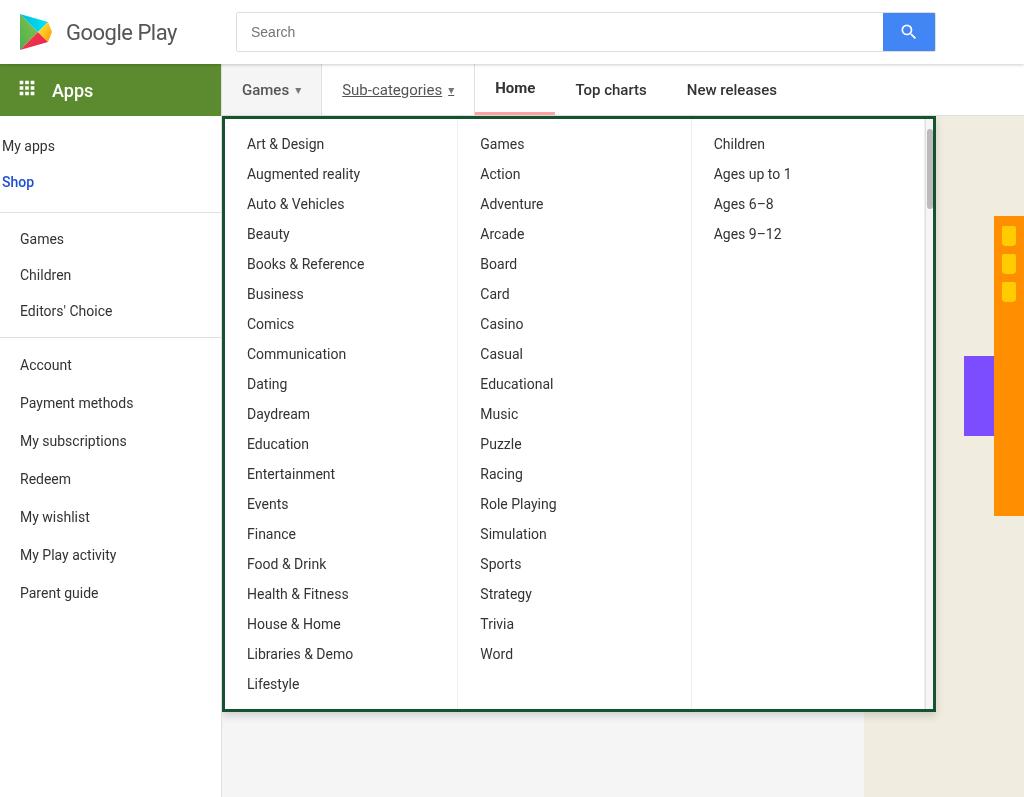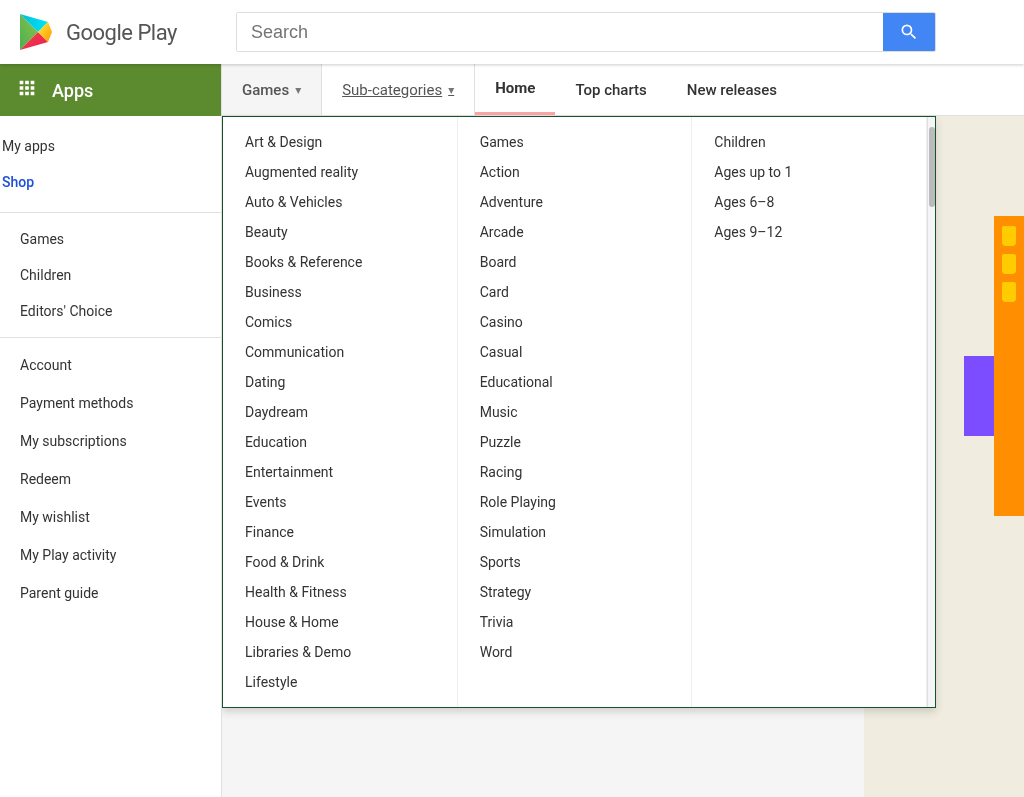--- a/index.html
+++ b/index.html
@@ -42,21 +42,21 @@
       height: 40px;
       border: 1px solid #ddd;
       border-radius: 2px;
       overflow: hidden;
     }
     .search-input {
       flex: 1;
       border: none;
       outline: none;
       padding: 0 14px;
-      font-size: 18px;
+      font-size: 14px;
       color: #6d28d9;
       background: #fff;
     }
     .search-btn {
       width: 52px;
       background: #4285f4;
       border: none;
       cursor: pointer;
       display: flex;
       align-items: center;
@@ -186,21 +186,21 @@
       font-weight: 700;
     }
 
     
     .dropdown-panel {
       position: absolute;
       top: 52px;
       left: 0;
       width: 714px;
       background: #fff;
-      border: 1px solid #14532d;
+      border: 3px solid #14532d;
       box-shadow: 0 4px 8px rgba(0,0,0,0.15);
       z-index: 200;
       display: flex;
       max-height: 640px;
     }
     .dropdown-col {
       flex: 1;
       padding: 10px 0;
       border-right: 1px solid #eee;
     }

